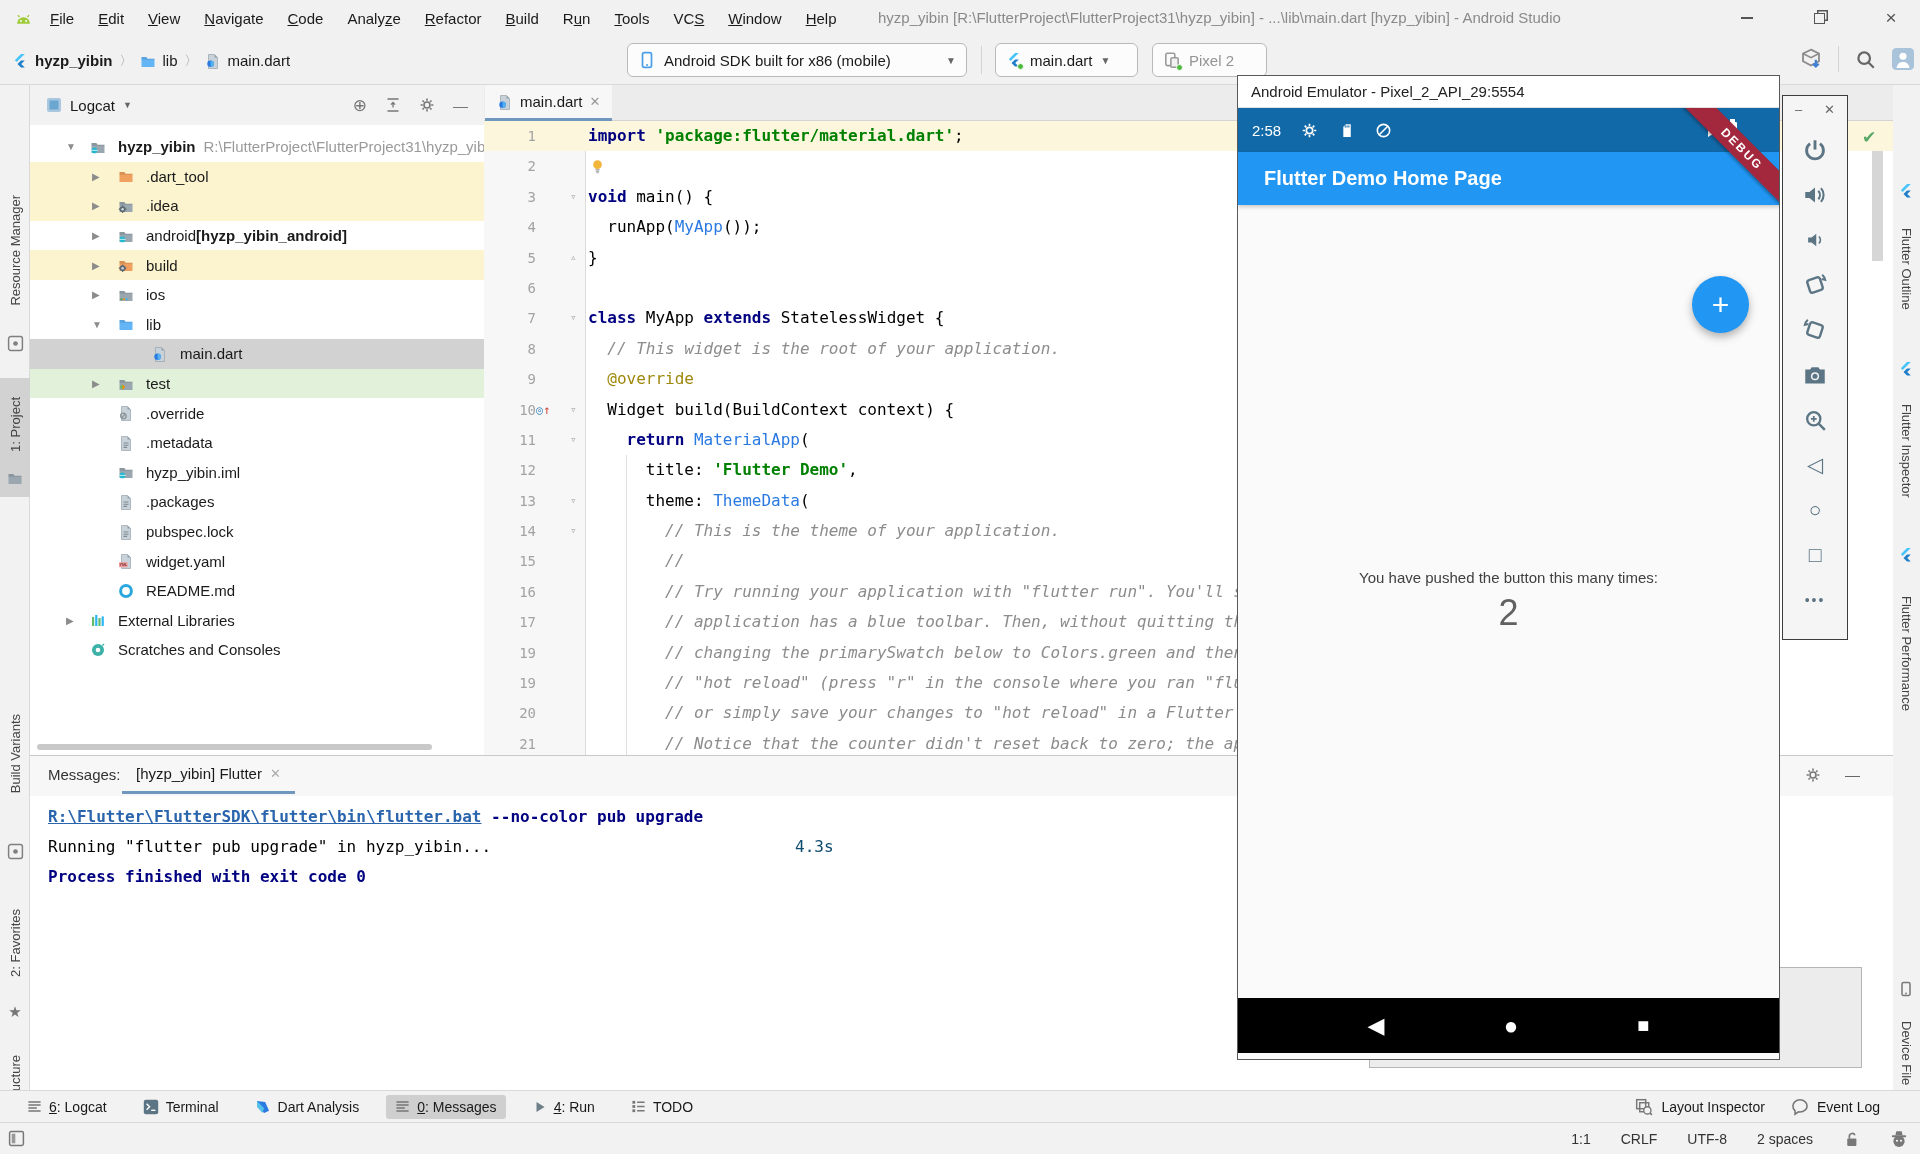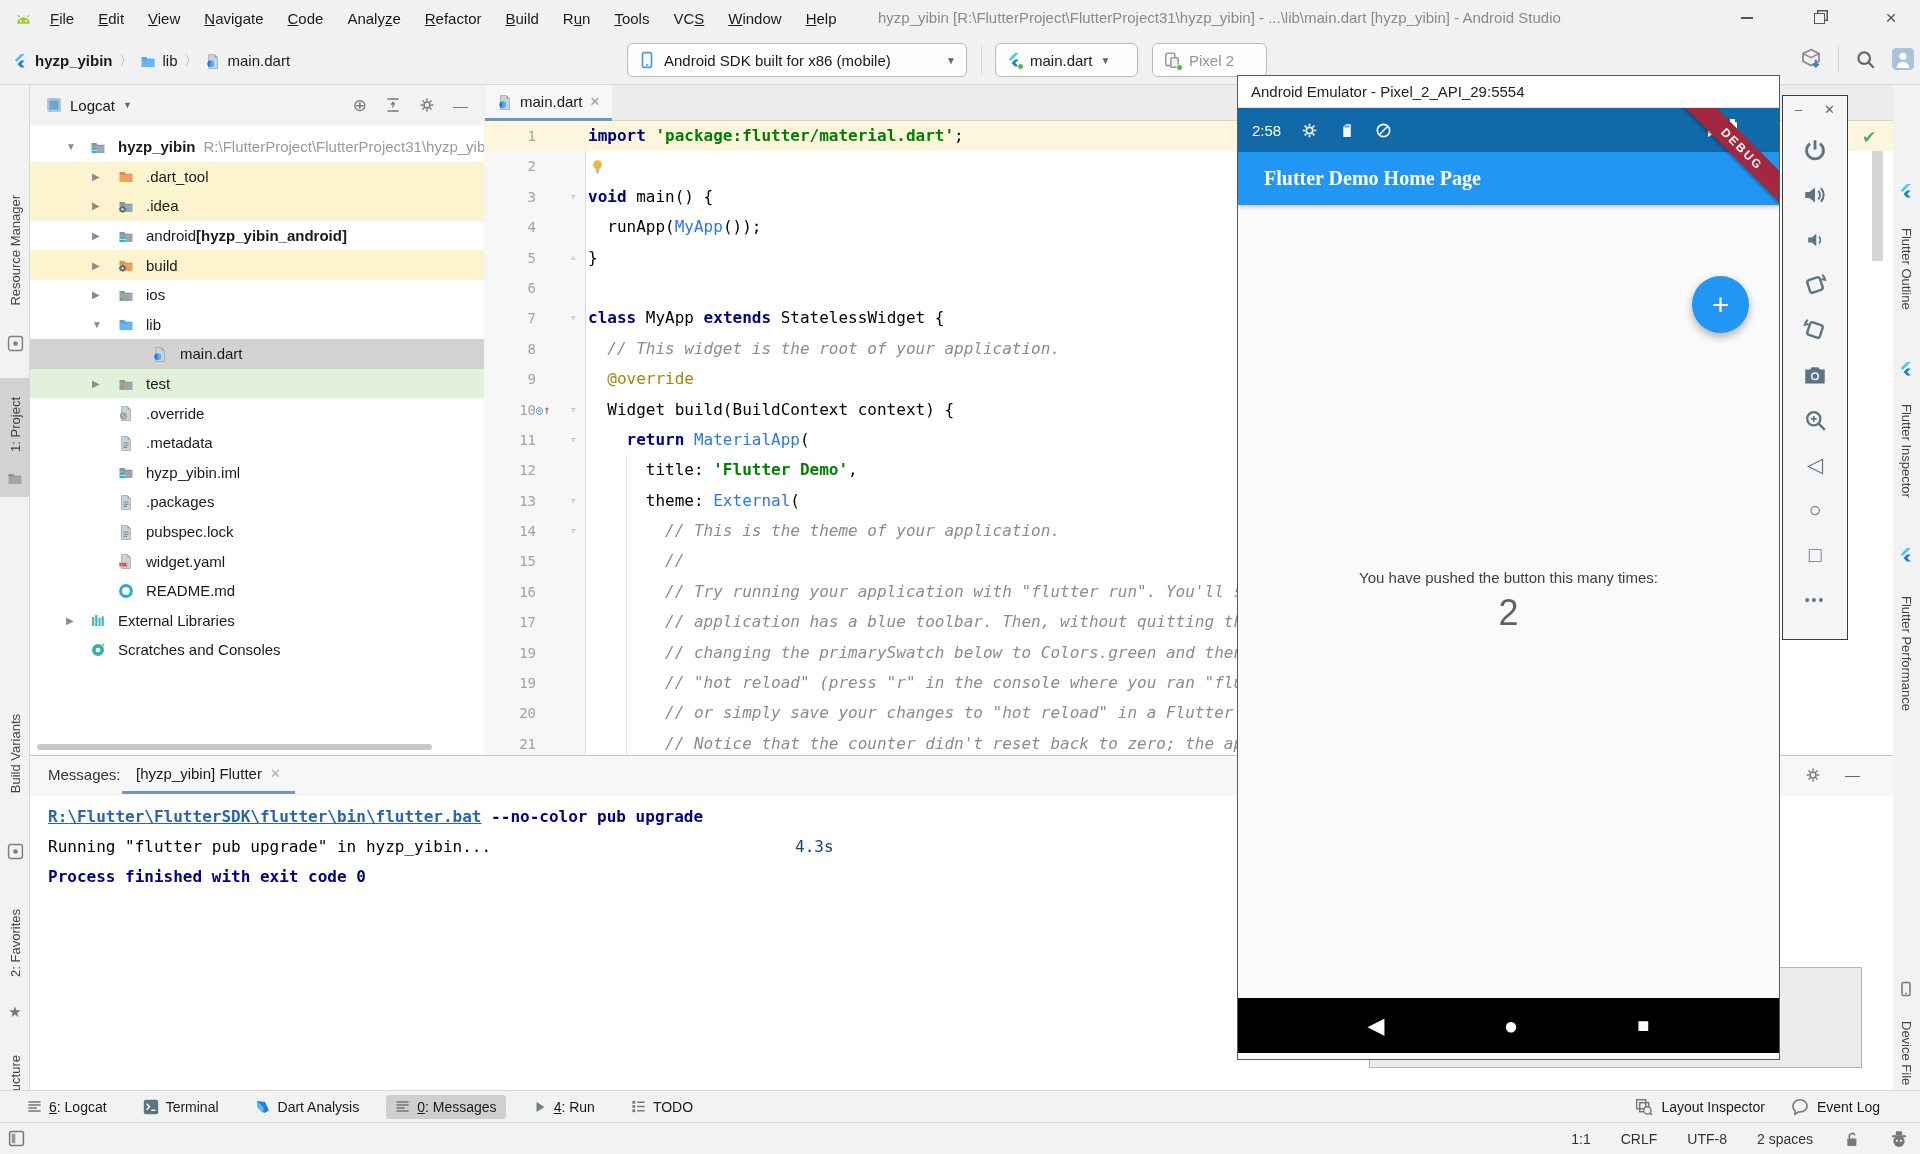--- a/index.html
+++ b/index.html
@@ -138,21 +138,21 @@
   #emu-screen { position:absolute; left:0; top:32px; width:541px; height:951px; overflow:hidden; background:#fafafa; }
   #emu-status { position:absolute; left:0; top:0; width:100%; height:44px; background:#1169a8;
     color:#fff; display:flex; align-items:center; padding:0 14px; gap:20px; font-size:15px; }
   #emu-status .right-icons { margin-left:auto; display:flex; align-items:center; gap:7px; margin-right:28px; }
   .net-tri { width:0; height:0; border-left:7px solid transparent; border-right:7px solid transparent;
     border-bottom:12px solid #fff; transform:rotate(90deg); }
   .batt { width:9px; height:16px; background:#fff; border-radius:1px; position:relative; }
   .batt:before { content:""; position:absolute; left:2px; top:-3px; width:5px; height:3px; background:#fff; }
   #emu-appbar { position:absolute; left:0; top:44px; width:100%; height:53px; background:#2196f3;
     color:#fff; display:flex; align-items:center; padding-left:26px; font-size:20px; font-weight:bold;
-    box-shadow:0 2px 4px rgba(0,0,0,.2);font-family:Liberation Serif, serif; }
+    box-shadow:0 2px 4px rgba(0,0,0,.2); }
   #debug-ribbon { position:absolute; top:30px; right:-38px; width:150px; transform:rotate(45deg);
     background:#a3273d; color:#fff; text-align:center; font-size:12px; font-weight:bold;
     letter-spacing:2px; padding:4px 0; box-shadow:0 2px 3px rgba(0,0,0,.3); z-index:3; }
   #emu-body { position:absolute; left:0; top:97px; width:100%; height:793px;
     display:flex; flex-direction:column; align-items:center; justify-content:center; }
   #emu-push-text { font-size:15px; color:#404040; }
   #emu-counter { font-size:36px; color:#616161; margin-top:6px; }
   #fab { position:absolute; right:30px; bottom:726px; width:57px; height:57px; border-radius:50%;
     background:#2196f3; color:#fff; display:flex; align-items:center; justify-content:center;
     font-size:30px; box-shadow:0 4px 8px rgba(0,0,0,.3); z-index:2; }
@@ -675,21 +675,21 @@
       <div class="code-row"><span class="cr-num">3</span><span class="cr-fold">▿</span><span class="cr-text"><span class="tk-k">void</span><span class="tk-p"> main() {</span></span></div>
       <div class="code-row"><span class="cr-num">4</span><span class="cr-text"><span class="tk-p">  runApp(</span><span class="tk-t">MyApp</span><span class="tk-p">());</span></span></div>
       <div class="code-row"><span class="cr-num">5</span><span class="cr-fold">▵</span><span class="cr-text"><span class="tk-p">}</span></span></div>
       <div class="code-row"><span class="cr-num">6</span><span class="cr-text"></span></div>
       <div class="code-row"><span class="cr-num">7</span><span class="cr-fold">▿</span><span class="cr-text"><span class="tk-k">class</span><span class="tk-p"> MyApp </span><span class="tk-k">extends</span><span class="tk-p"> StatelessWidget {</span></span></div>
       <div class="code-row"><span class="cr-num">8</span><span class="cr-text"><span class="tk-c">  // This widget is the root of your application.</span></span></div>
       <div class="code-row"><span class="cr-num">9</span><span class="cr-text"><span class="tk-p">  </span><span class="tk-a">@override</span></span></div>
       <div class="code-row"><span class="cr-num">10</span><span class="cr-ovr"><span class="ring">◎</span><span class="arr">↑</span></span><span class="cr-fold">▿</span><span class="cr-text"><span class="tk-p">  Widget build(BuildContext context) {</span></span></div>
       <div class="code-row"><span class="cr-num">11</span><span class="cr-fold">▿</span><span class="cr-text"><span class="tk-p">    </span><span class="tk-k">return</span><span class="tk-p"> </span><span class="tk-t">MaterialApp</span><span class="tk-p">(</span></span></div>
       <div class="code-row"><span class="cr-num">12</span><span class="cr-text"><span class="tk-p">      title: </span><span class="tk-s">'Flutter Demo'</span><span class="tk-p">,</span></span></div>
-      <div class="code-row"><span class="cr-num">13</span><span class="cr-fold">▿</span><span class="cr-text"><span class="tk-p">      theme: </span><span class="tk-t">External</span><span class="tk-p">(</span></span></div>
+      <div class="code-row"><span class="cr-num">13</span><span class="cr-fold">▿</span><span class="cr-text"><span class="tk-p">      theme: </span><span class="tk-t">ThemeData</span><span class="tk-p">(</span></span></div>
       <div class="code-row"><span class="cr-num">14</span><span class="cr-fold">▿</span><span class="cr-text"><span class="tk-c">        // This is the theme of your application.</span></span></div>
       <div class="code-row"><span class="cr-num">15</span><span class="cr-text"><span class="tk-c">        //</span></span></div>
       <div class="code-row"><span class="cr-num">16</span><span class="cr-text"><span class="tk-c">        // Try running your application with "flutter run". You'll see the</span></span></div>
       <div class="code-row"><span class="cr-num">17</span><span class="cr-text"><span class="tk-c">        // application has a blue toolbar. Then, without quitting the app, try</span></span></div>
       <div class="code-row"><span class="cr-num">19</span><span class="cr-text"><span class="tk-c">        // changing the primarySwatch below to Colors.green and then invoke</span></span></div>
       <div class="code-row"><span class="cr-num">19</span><span class="cr-text"><span class="tk-c">        // "hot reload" (press "r" in the console where you ran "flutter run",</span></span></div>
       <div class="code-row"><span class="cr-num">20</span><span class="cr-text"><span class="tk-c">        // or simply save your changes to "hot reload" in a Flutter IDE).</span></span></div>
       <div class="code-row"><span class="cr-num">21</span><span class="cr-text"><span class="tk-c">        // Notice that the counter didn't reset back to zero; the application</span></span></div>
     </div>
   <div id="insp-check">✔</div>

